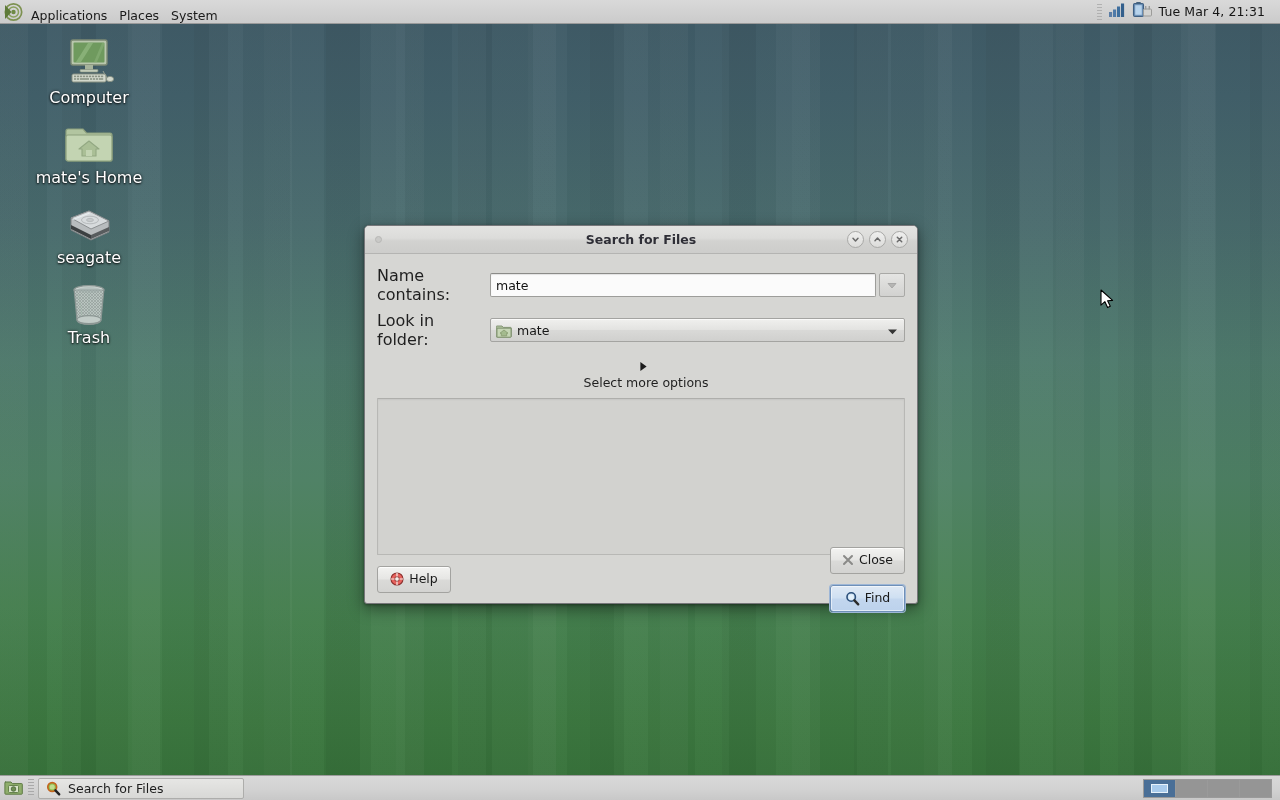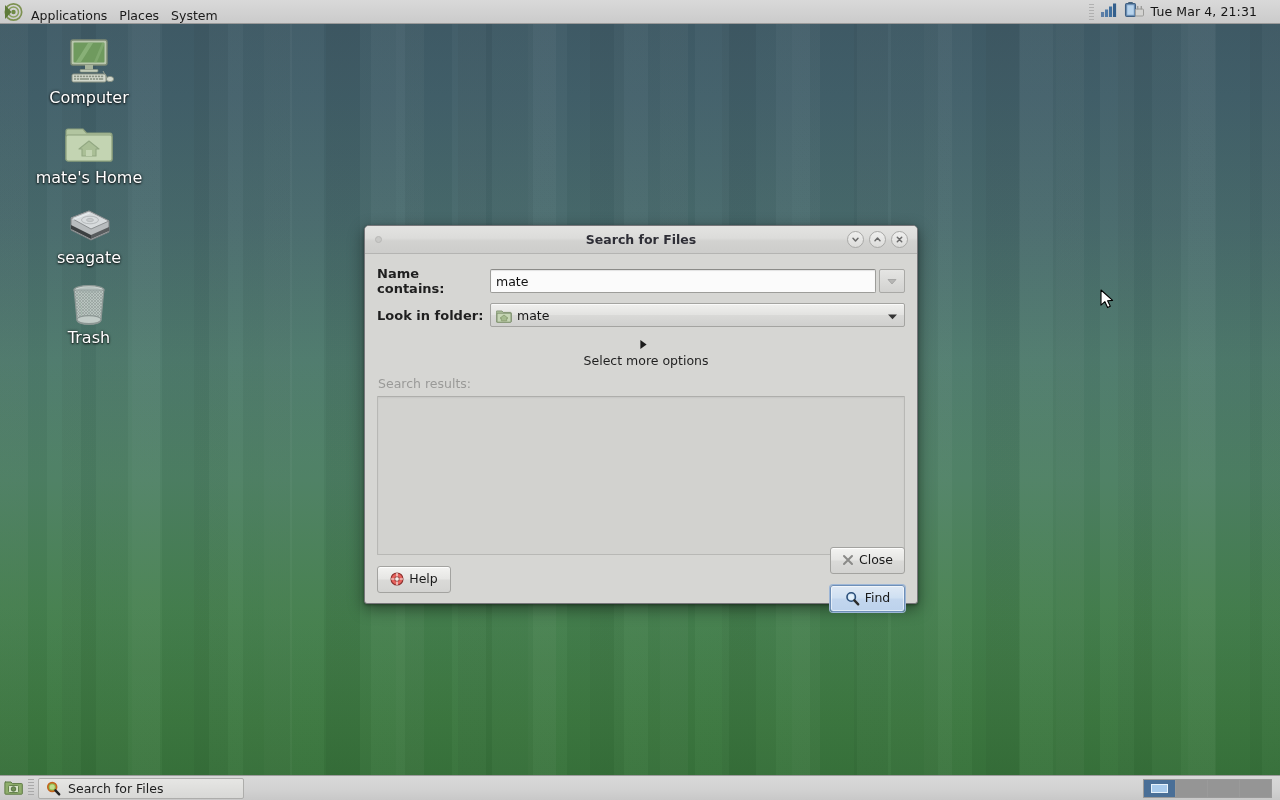--- a/index.html
+++ b/index.html
@@ -58,21 +58,21 @@
   .panel-menu-item {
     padding: 0 6px; height: 14px; line-height: 22px; cursor: default;
     white-space: nowrap;
   }
   .mate-logo {
     width: 20px; height: 20px; margin-left: 3px; margin-right: 2px;
     position: relative;
   }
   #tray {
     margin-left: auto; display: flex; align-items: center; height: 24px;
-    padding-right: 23px; gap: 5px;
+    padding-right: 15px; gap: 5px;
   }
   .tray-handle {
     width: 5px; height: 16px;
     background-image: repeating-linear-gradient(to bottom, #a8a8a8 0 1px, transparent 1px 3px);
     opacity: .8;
   }
   .clock-text { font-size: 12.5px; color: #151515; letter-spacing: .1px; }
 
   
   .desktop-icon {
@@ -122,21 +122,21 @@
     border: 1px solid #a9a9a7;
     display: flex; align-items: center; justify-content: center;
     cursor: default;
   }
   .tb-btn svg { display: block; }
 
   #dialog-body { padding: 12px 12px 0 12px; flex: 1; display: flex; flex-direction: column; }
 
   .form-row { display: flex; align-items: center; margin-bottom: 7px; }
   .form-label {
-    width: 113px; flex: 0 0 113px; font-size: 13px; color: #1f1f1f; font-weight: bold;
+    width: 113px; flex: 0 0 113px; font-size: 16px; color: #1f1f1f;
   }
   .text-entry {
     flex: 1; height: 24px;
     background: #fbfbfb;
     border: 1px solid #9d9d9a;
     border-top-color: #8b8b88;
     border-radius: 2px;
     font-family: "DejaVu Sans", sans-serif;
     font-size: 12.5px; color: #111;
     padding: 0 5px; outline: none;
@@ -426,21 +426,20 @@
 
     <div class="expander-row">
       <span class="expander-tri">
         <svg width="9" height="11" viewBox="0 0 9 11">
           <path d="M1.4 1 L7.6 5.5 L1.4 10 Z" fill="#1c1c1c"></path>
         </svg>
       </span>
       <span class="expander-label">Select more options</span>
     </div>
 
-    <div class="results-label">Search results:</div>
     <div class="results-box"></div>
 
   </div>
 
   <div id="dialog-actions">
     <div class="btn">
       <span style="display:inline-flex">
         <svg width="14" height="14" viewBox="0 0 14 14">
           <circle cx="7" cy="7" r="6" fill="#e8625e" stroke="#8e3330" stroke-width="1.1"></circle>
           <circle cx="7" cy="7" r="2.4" fill="#f3efe9" stroke="#8e3330" stroke-width="1"></circle>

